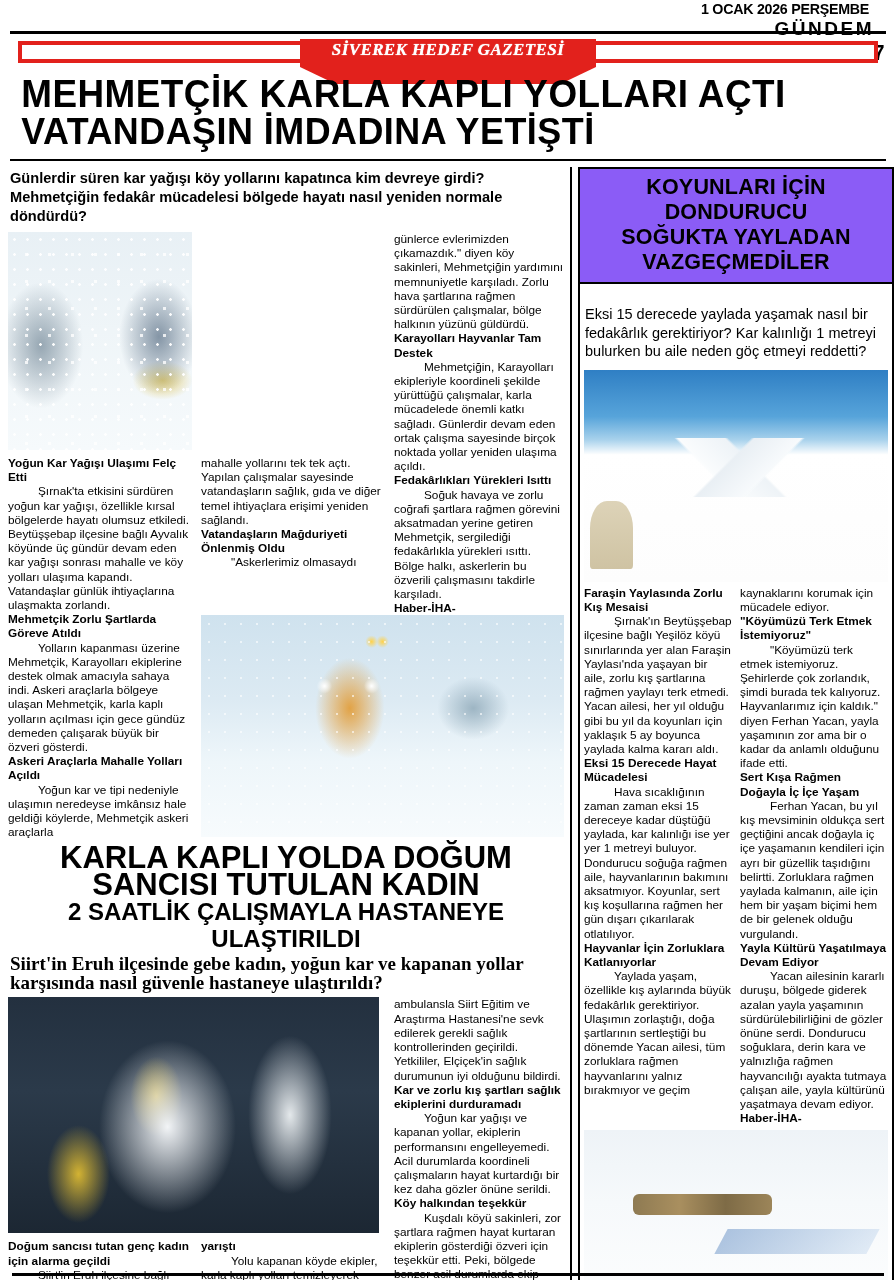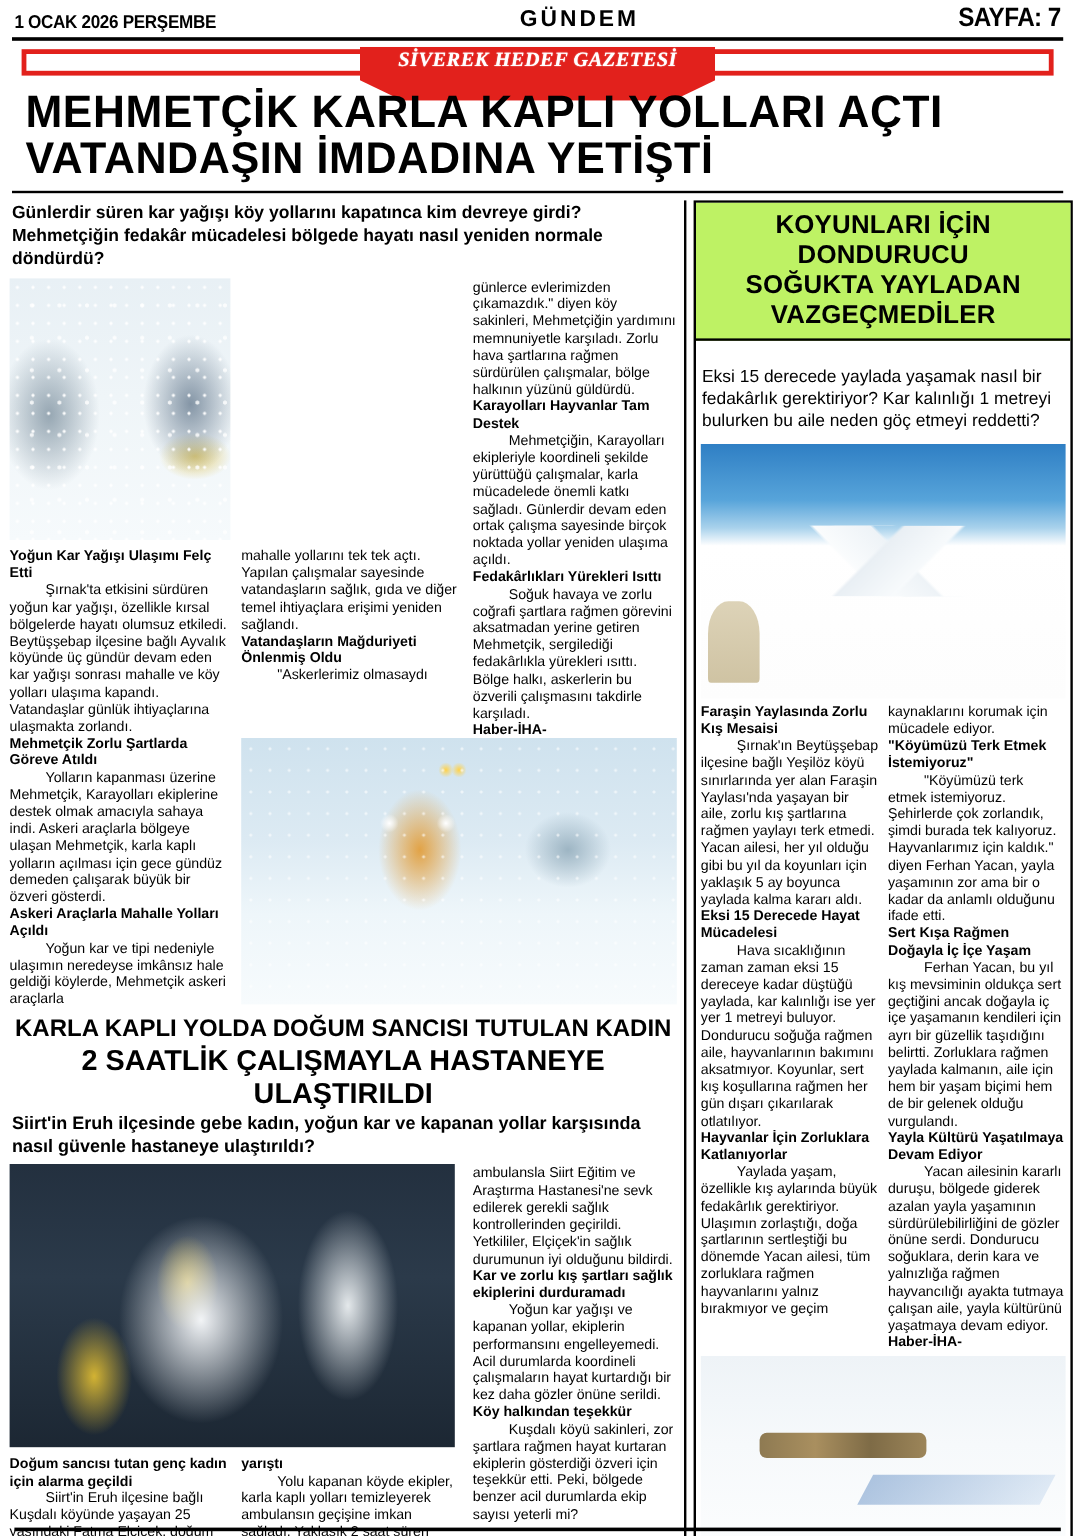--- a/index.html
+++ b/index.html
@@ -9,21 +9,21 @@
     font-family: "Liberation Sans", sans-serif;
     color: #000;
     overflow: hidden;
     position: relative;
   }
   .page { width: 896px; height: 1280px; position: relative; padding: 0 8px; }
 
   
   .masthead {
     display: flex; align-items: flex-end; justify-content: space-between;
-    height: 30px; padding: 0 4px 2px 4px;
+    height: 30px; padding: 0 4px 2px 4px; flex-direction: column;
   }
   .mast-date {
     font-weight: bold; font-size: 15.5px; letter-spacing: -0.3px;
     font-family: "Liberation Sans", sans-serif;
     transform: scaleX(0.92); transform-origin: left bottom;
   }
   .mast-center {
     font-weight: bold; font-size: 19px; letter-spacing: 2.5px;
     position: relative; left: -10px;
   }
@@ -125,44 +125,44 @@
       linear-gradient(180deg,#cfe2ee 0%, #dceaf3 38%, #eef6fa 66%, #f7fbfd 100%);
   }
   .photo-grader::after {
     content:""; position:absolute; inset:0;
     background-image: radial-gradient(circle, rgba(255,255,255,.6) 1px, transparent 1.5px);
     background-size: 16px 18px;
   }
 
   
   .hl2 { text-align: center; margin-top: 5px; }
-  .hl2 .hl-line { font-weight: bold; font-size: 20px; line-height: 27px; letter-spacing: 0px; }
+  .hl2 .hl-line { font-weight: bold; font-size: 31px; line-height: 27px; letter-spacing: 0px; }
   .hl2 .hl-line.l2 { font-size: 24px; }
-  .deck2 { font-weight: bold; font-size: 15px; line-height: 18.5px; margin: 3px 2px 5px 2px; }
+  .deck2 { font-weight: bold; font-size: 19px; line-height: 18.5px; margin: 3px 2px 5px 2px; font-family: Liberation Serif, serif; }
 
   
   .photo-ambulance {
     height: 236px;
     background:
       radial-gradient(ellipse 95px 120px at 43% 55%, rgba(246,248,250,.98), rgba(246,248,250,0) 72%),
       radial-gradient(ellipse 45px 70px at 19% 75%, rgba(226,190,50,.92), rgba(226,190,50,0) 70%),
       radial-gradient(ellipse 36px 55px at 40% 42%, rgba(226,190,50,.8), rgba(226,190,50,0) 72%),
       radial-gradient(ellipse 58px 110px at 76% 50%, rgba(238,242,244,.95), rgba(238,242,244,0) 72%),
       linear-gradient(180deg,#23303f 0%, #2b3a4a 40%, #1c2733 100%);
   }
 
   .art2-cols { display: flex; gap: 9px; margin-top: 4px; }
   .col2A { width: 184px; }
   .col2B { width: 184px; }
   .col2C { width: 170px; }
 
   
   .rbox { border: 2px solid #000; }
   .rbox-head {
-    background: #bef264; text-align: center; padding: 6px 4px 7px 4px;
+    background: #8b5cf6; text-align: center; padding: 6px 4px 7px 4px;
     border-bottom: 2px solid #000;
   }
   .rbox-head .rl {
     font-weight: bold; font-size: 21.5px; line-height: 25px; letter-spacing: 0.2px;
   }
   .rbox-deck {
     font-weight: normal; font-size: 14.5px; line-height: 18.6px; padding: 21px 5px 6px 5px;
   }
   .photo-plateau {
     height: 212px; margin: 3px 4px 0 4px; width: calc(100% - 8px);

